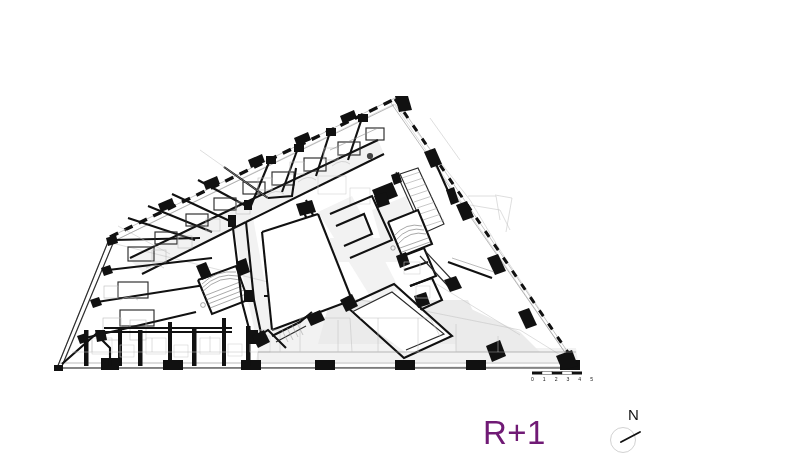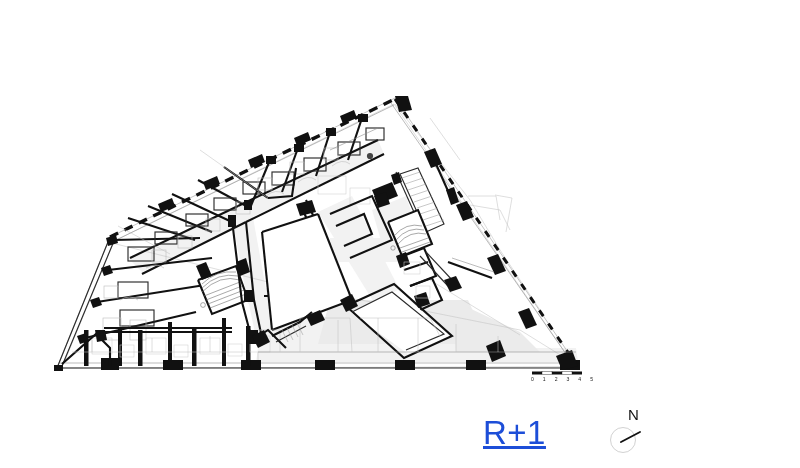--- a/index.html
+++ b/index.html
@@ -28,23 +28,22 @@
   .outline     {fill:none;stroke:#b9b9b9;stroke-width:0.85;}
   .dashwall    {fill:none;stroke:#111111;stroke-width:3.4;stroke-linecap:butt;
                 stroke-dasharray:9 7;}
   .dashwall-b  {fill:none;stroke:#111111;stroke-width:3.0;stroke-linecap:butt;
                 stroke-dasharray:7 9;}
 
   
   .floor-label{
     position:absolute;left:483px;top:416px;
     font-size:33px;line-height:33px;letter-spacing:0.5px;
-    color:#1d4ed8;font-family:"Liberation Sans", sans-serif;
+    color:#701a75;font-family:"Liberation Sans", sans-serif;
     user-select:none;
-    text-decoration:underline;
   }
   .north{
     position:absolute;left:606px;top:408px;width:54px;height:52px;
   }
   .north-n{
     position:absolute;left:22px;top:-2px;font-size:15px;color:#111;
   }
   .scalebar{
     position:absolute;left:531px;top:367px;width:62px;height:20px;
   }

